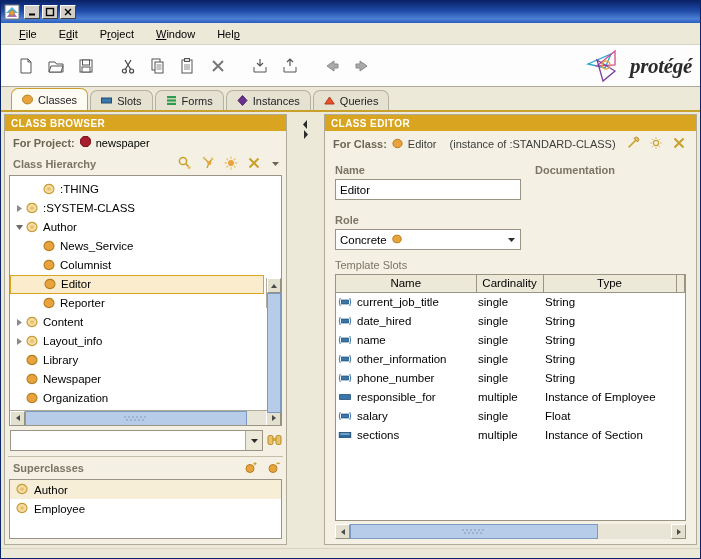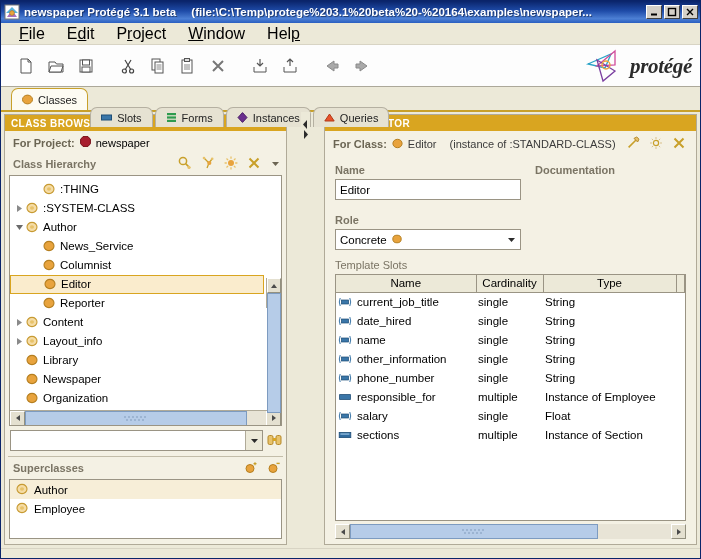--- a/index.html
+++ b/index.html
@@ -27,40 +27,40 @@
   .winbtn { width:16px; height:14px; background:#d4d0c8;
             border:1px solid; border-color:#fff #404040 #404040 #fff;
             display:flex; align-items:center; justify-content:center;
             font-size:9px; color:#000; line-height:1; font-family:"Liberation Sans",sans-serif; }
   .winbtn svg { display:block; }
 
   
   .menubar { height:22px; flex:0 0 22px; background:#ece9d8; display:flex;
              align-items:center; padding-left:8px; gap:2px;
              border-bottom:1px solid #d8d4c4; }
-  .menu-item { padding:3px 10px; font-size:16px; color:#000; cursor:default; }
+  .menu-item { padding:3px 10px; font-size:11px; color:#000; cursor:default; }
   .menu-item u { text-decoration:underline; }
 
   
   .toolbar { height:42px; flex:0 0 42px; background:#fdfdfd; display:flex;
              align-items:center; padding-left:10px; position:relative;
              border-bottom:1px solid #aca899; }
   .tb-btn { width:30px; height:30px; display:flex; align-items:center; justify-content:center; }
   .tb-sep { width:12px; }
   .logo { position:absolute; right:8px; top:2px; height:38px; display:flex; align-items:center; gap:3px; }
   .logo-text { font-family:"Liberation Serif",serif; font-style:italic; font-weight:bold;
                font-size:21px; color:#2b2b2b; letter-spacing:-.3px; }
 
   
   .tabstrip { height:23px; flex:0 0 23px; background:#ece9d8; display:flex;
               align-items:flex-end; padding-left:10px; }
   .tab { height:20px; display:flex; align-items:center; gap:5px; padding:0 10px;
          background:#e6e2d2; border:1px solid #b5b0a1; border-bottom:none;
          border-radius:7px 7px 0 0; font-size:11px; color:#222; margin-right:2px;
-         position:relative; top:17px; }
+         position:relative; top:0; }
   .tab.active { background:#fdfbf2; height:22px; border-color:#c8a02a #c8a02a #fdfbf2;
                 font-weight:normal; top:0; z-index:3; }
   .tab-ico { width:11px; height:11px; flex:0 0 11px; }
 
   
   .main { flex:1 1 auto; display:flex; background:#ece9d8;
           border-top:2px solid #c8a02a; overflow:hidden;gap:14px; }
   .pane { display:flex; flex-direction:column; background:#f4f1e4;
           border:1px solid #b0aa98; overflow:hidden; }
   .pane-left { width:283px; flex:0 0 283px; margin:2px 0 3px 3px; }
@@ -157,24 +157,20 @@
 <div id="app">
 
   <div class="titlebar">
     <span class="title-ico">
       <svg width="16" height="16" viewBox="0 0 16 16">
         <rect x="1" y="1" width="14" height="14" fill="#ffffff" stroke="#777"></rect>
         <path d="M2 9 L8 3 L14 9 Z" fill="#3aa7d8" opacity=".85"></path>
         <path d="M3 13 L8 6 L13 13 Z" fill="#8b3fa8" opacity=".75"></path>
         <circle cx="8" cy="9" r="2.4" fill="#e8a33d" stroke="#a8741e" stroke-width=".6"></circle>
       </svg>
-    </span>
-    <span class="title-text">
-      <span>newspaper  Protégé 3.1 beta</span>
-      <span class="title-path" style="margin-left:12px">(file:\C:\Temp\protege%203.1%20beta%20-%20164\examples\newspaper...</span>
     </span>
     <span class="winbtns">
       <span class="winbtn">
         <svg width="10" height="10" viewBox="0 0 10 10">
             <rect x="2" y="6.5" width="6" height="2" fill="#000"></rect>
           </svg>
       </span>
       <span class="winbtn">
         <svg width="10" height="10" viewBox="0 0 10 10">
             <rect x="1.5" y="1.5" width="7" height="7" fill="none" stroke="#000" stroke-width="1.4"></rect>

